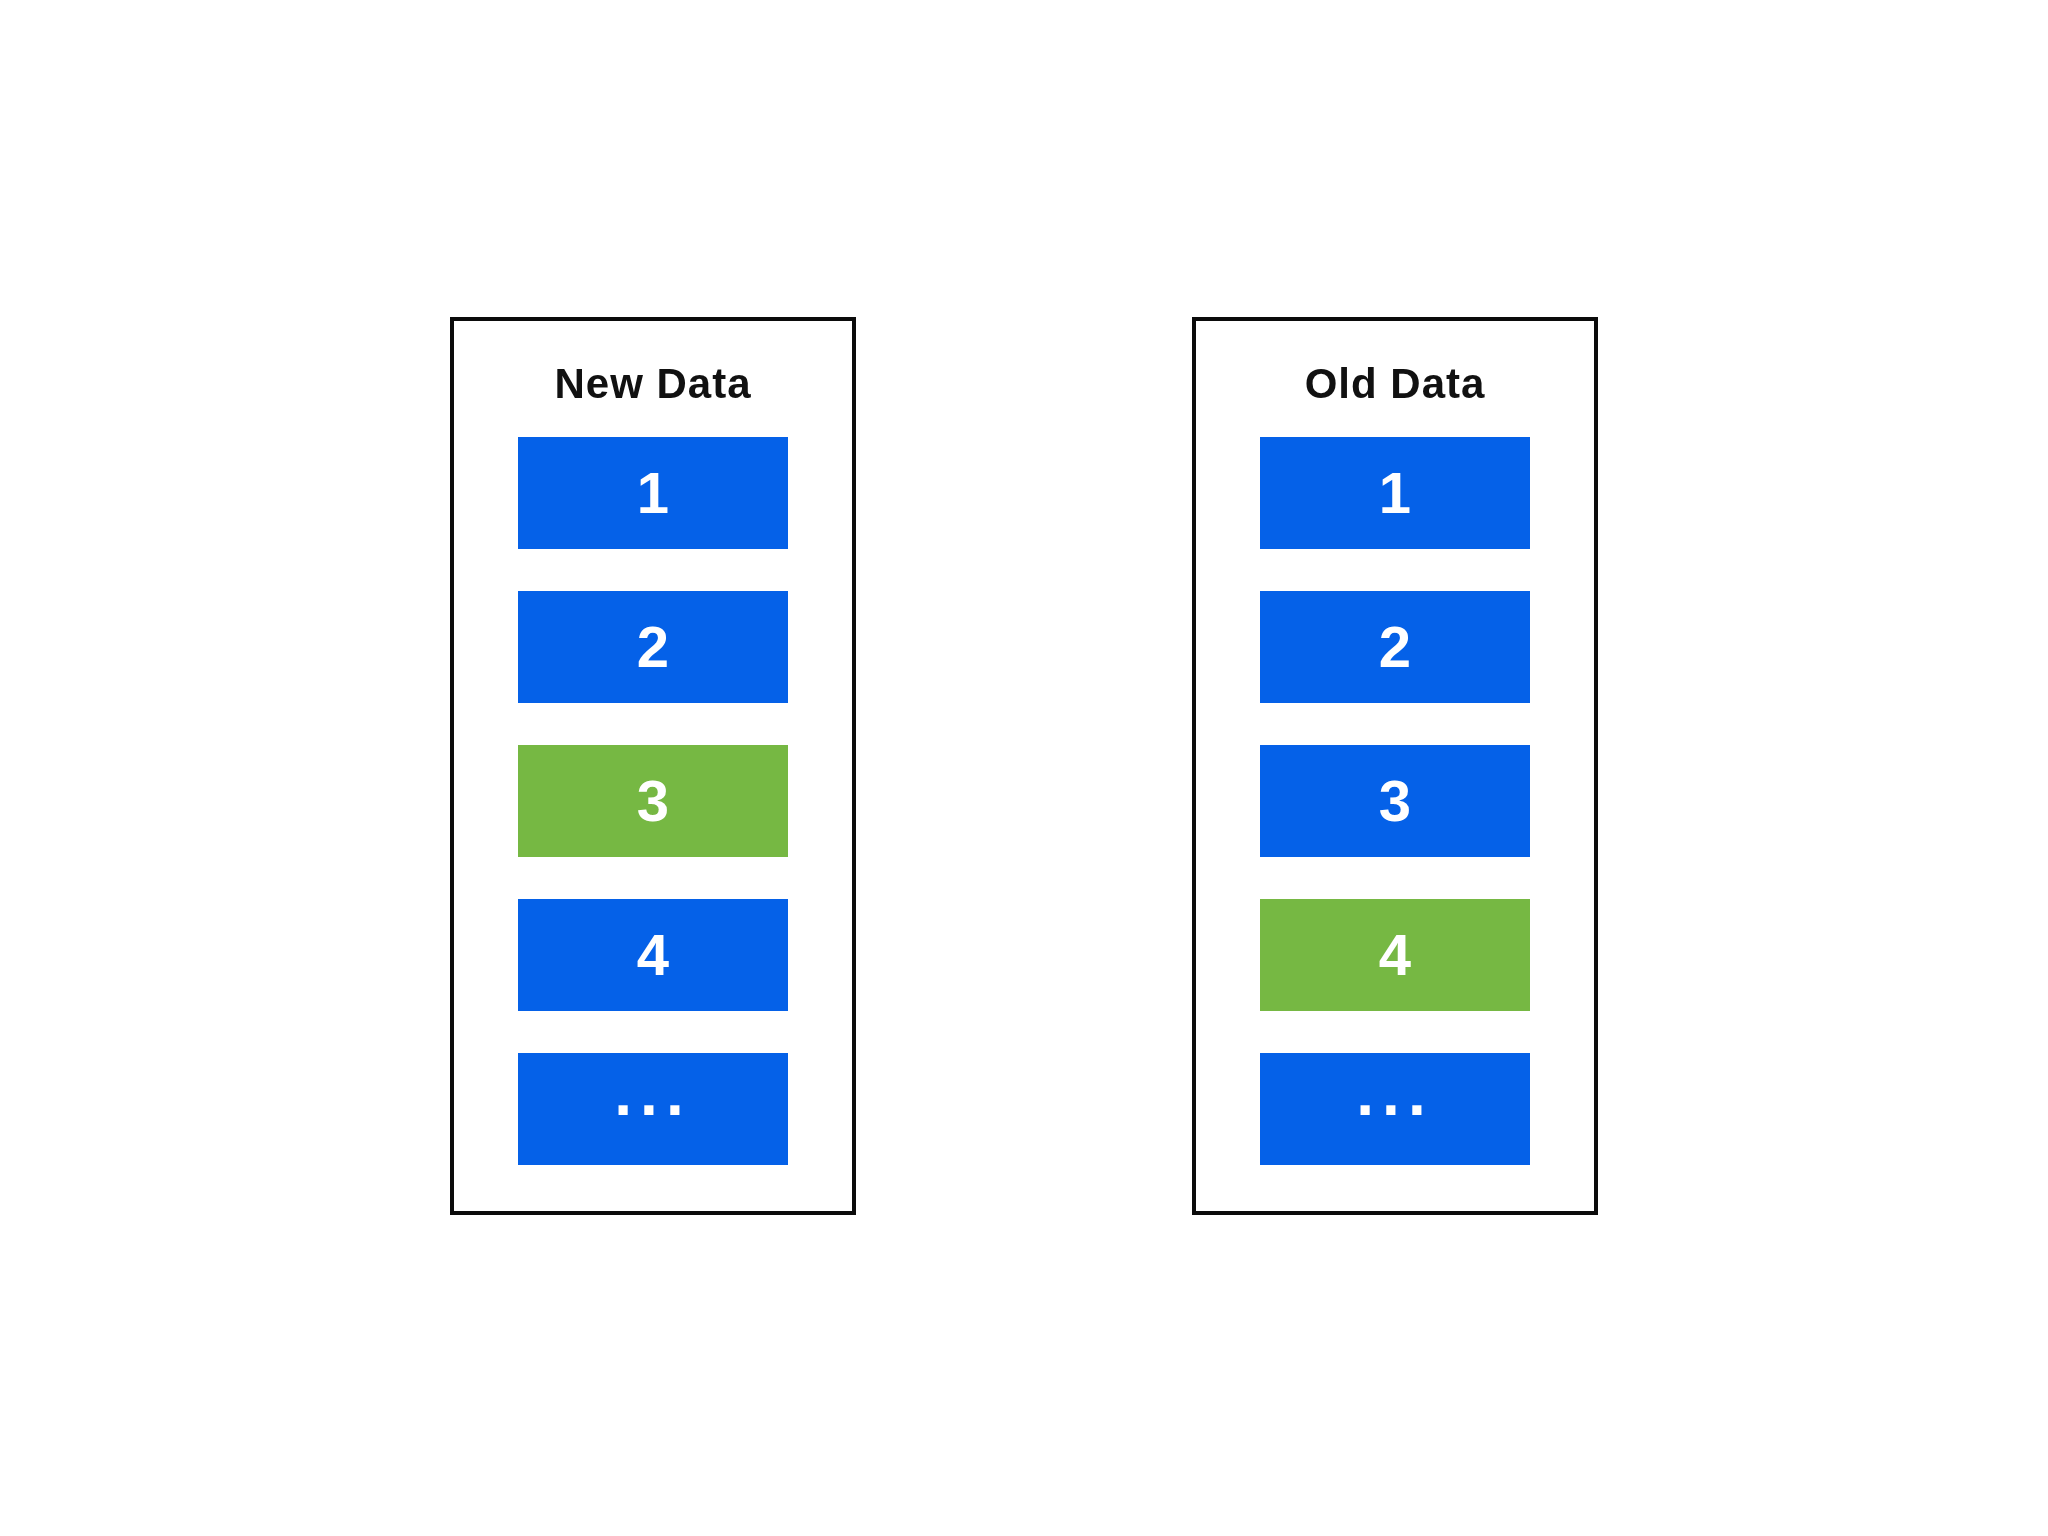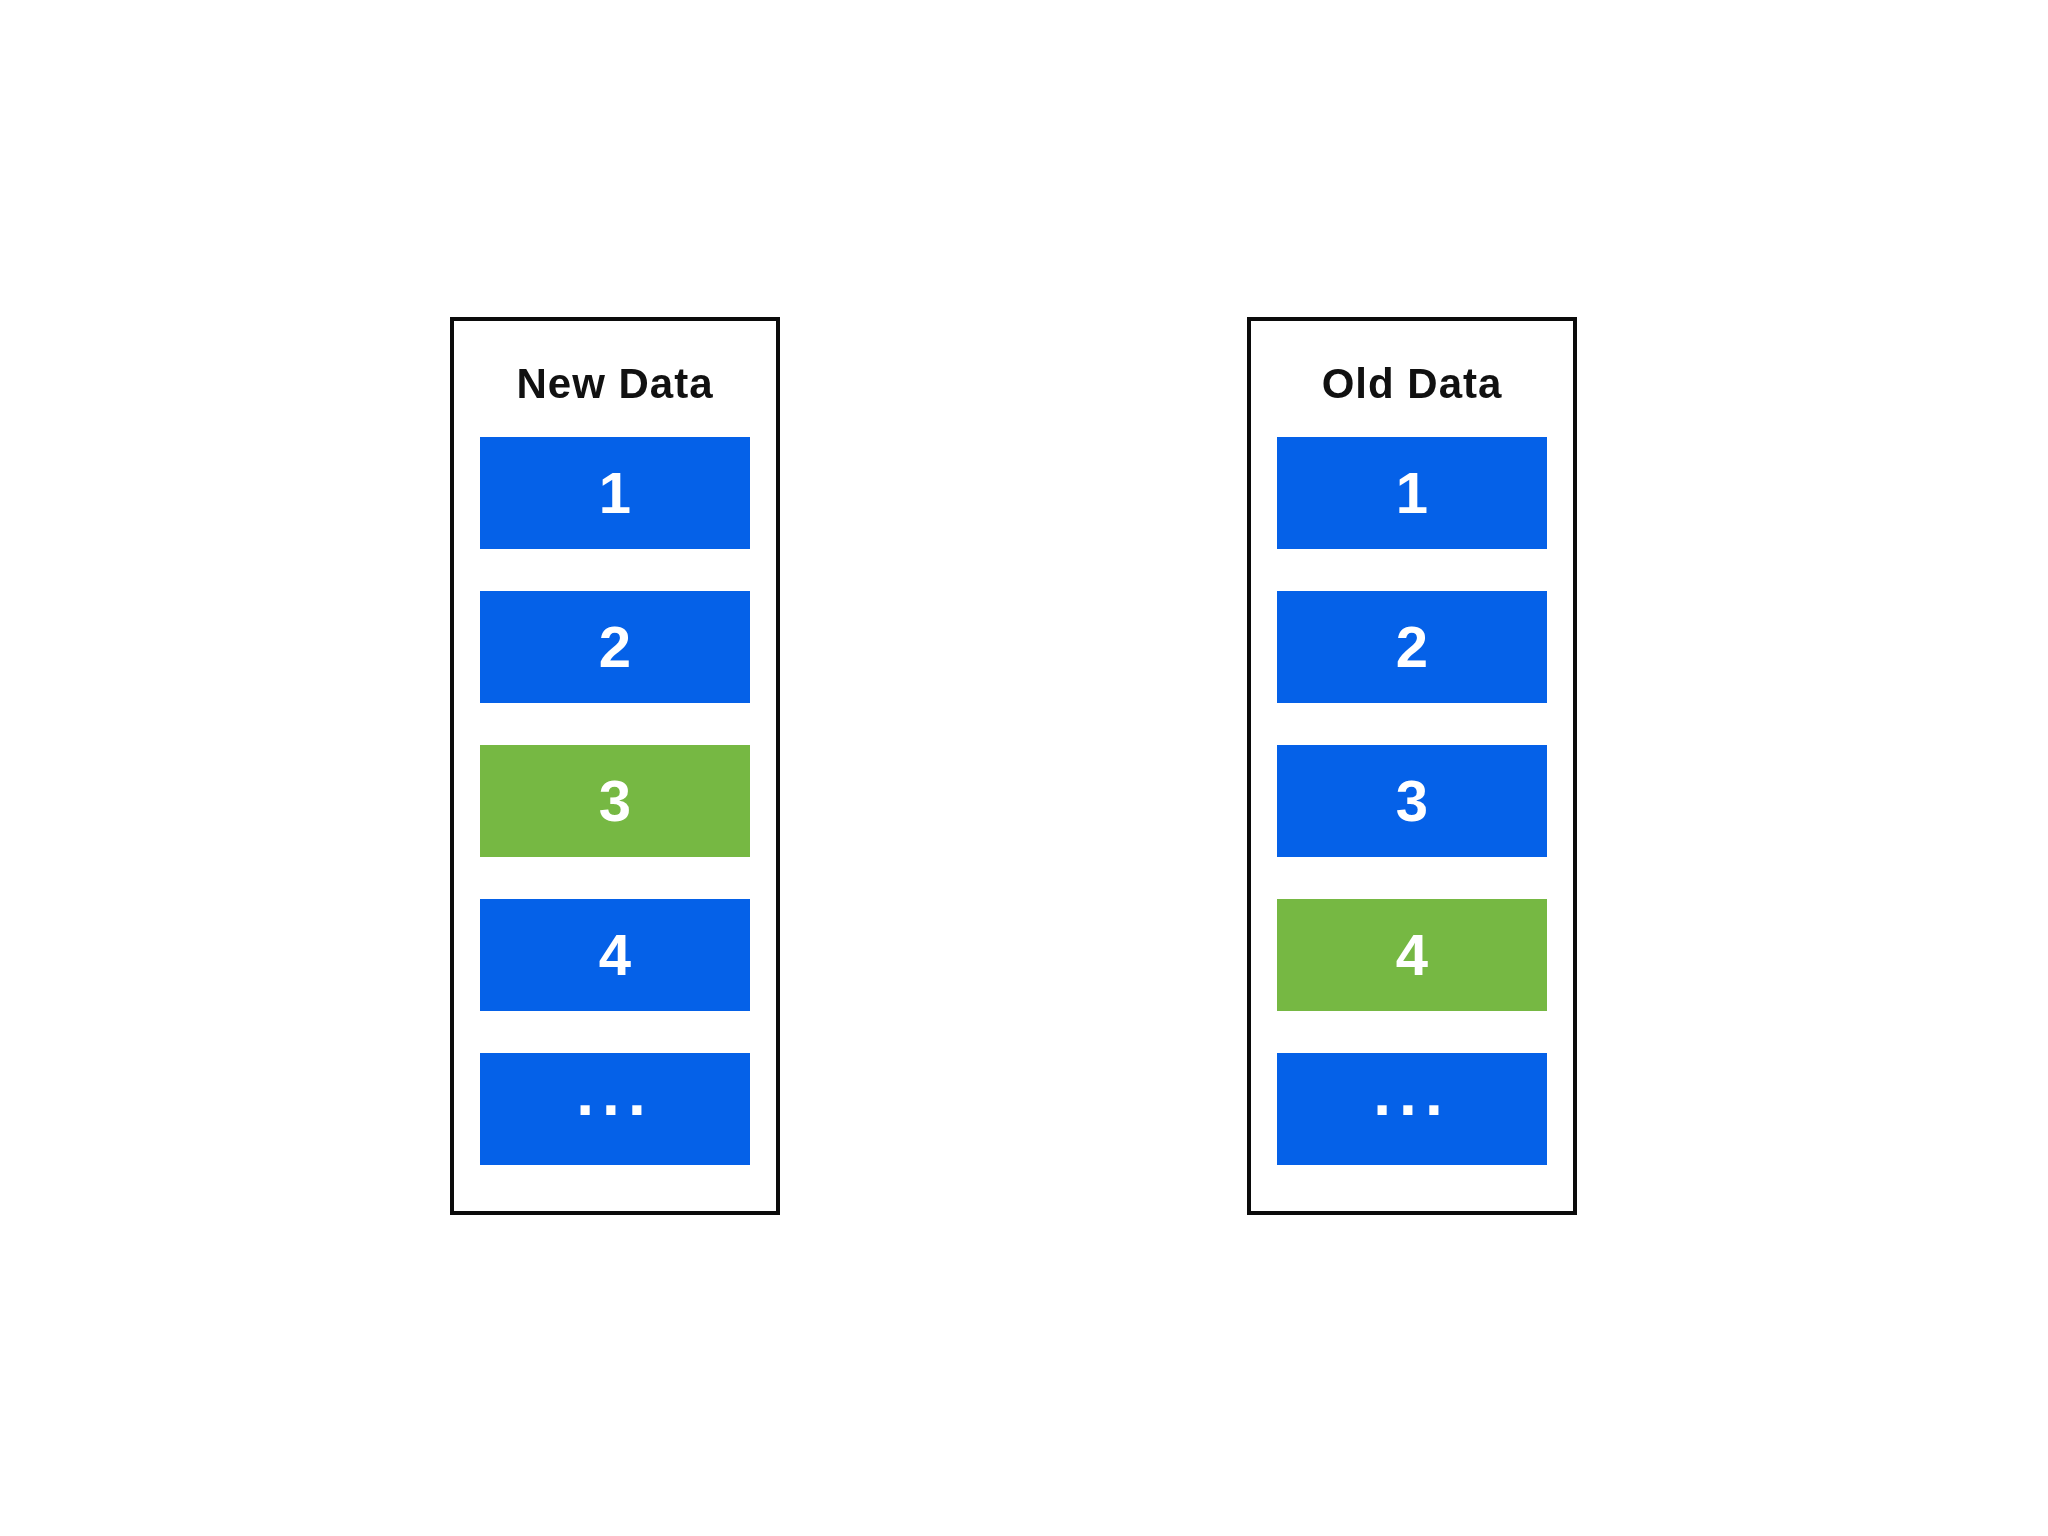--- a/index.html
+++ b/index.html
@@ -11,31 +11,31 @@
   .canvas {
     position: relative;
     width: 2048px;
     height: 1536px;
     background: #ffffff;
     overflow: hidden;
   }
   .data-box {
     position: absolute;
     top: 317px;
-    width: 330px;
+    width: 406px;
     height: 898px;
     box-sizing: border-box;
     border: 4px solid #0b0b0b;
     background: #ffffff;
     display: flex;
     flex-direction: column;
     align-items: center;
   }
   .data-box.left  { left: 450px;  }
-  .data-box.right { left: 1247px; text-align: right; }
+  .data-box.right { left: 1192px; text-align: right; }
   .box-title {
     margin-top: 42px;
     font-size: 42px;
     font-weight: 700;
     letter-spacing: 1px;
     color: #111111;
     line-height: 1;
   }
   .blocks {
     margin-top: 32px;

